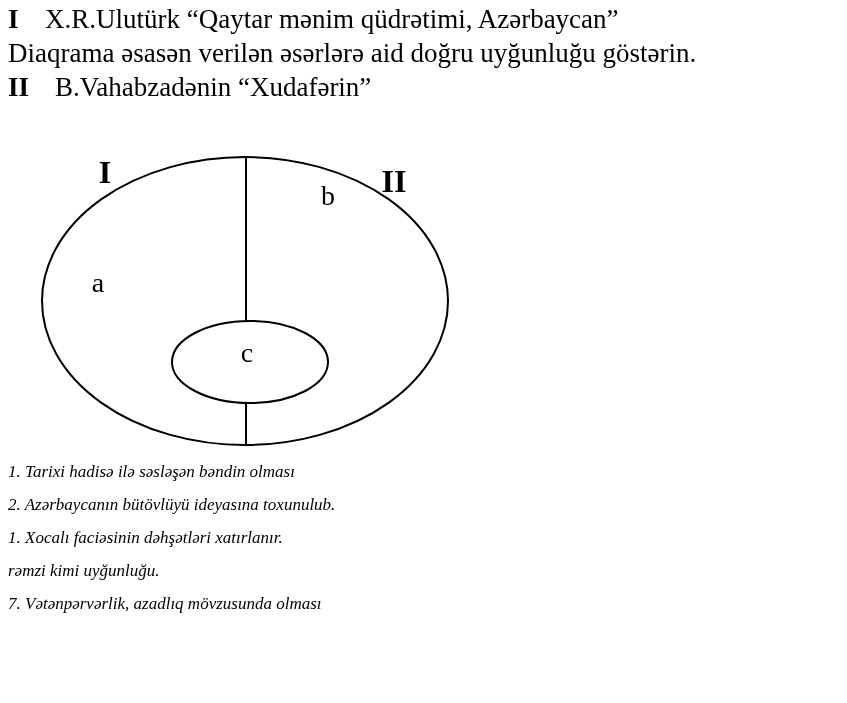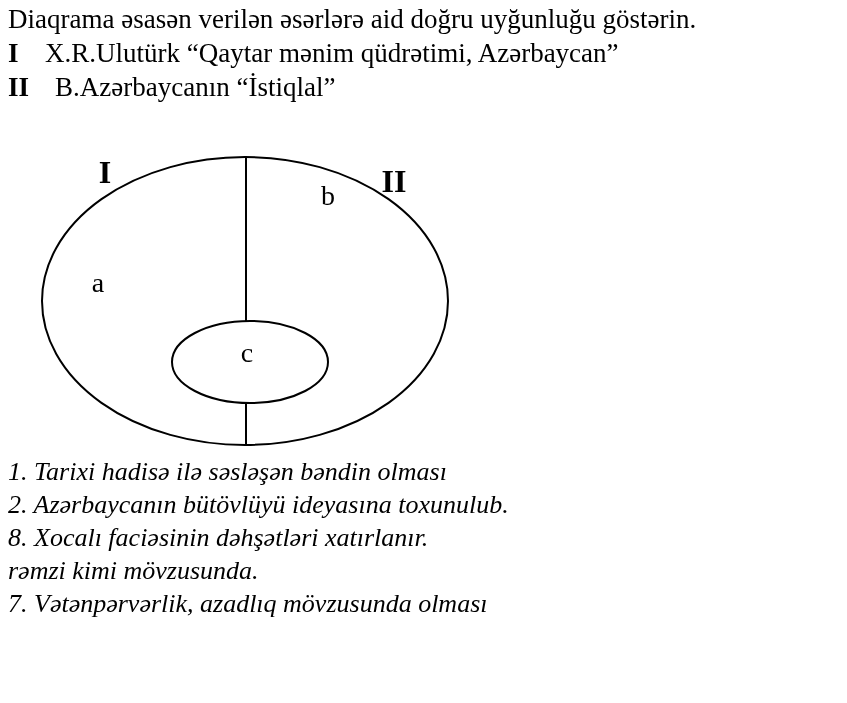--- a/index.html
+++ b/index.html
@@ -62,38 +62,38 @@
     fill: #000000;
     text-anchor: middle;
   }
 
   
   .statements {
     position: absolute;
     left: 8px;
     top: 455px;
     width: 830px;
-    font-size: 26px;
+    font-size: 17px;
     font-style: italic;
     line-height: 33px;
   }
   .stline {
     white-space: nowrap;
   }
 </style>
 </head>
 <body>
 
 <div class="header">
-  <div class="qline">Diaqrama əsasən verilən əsərlərə aid doğru uyğunluğu göstərin.</div>
   <div class="qline">
     <span class="numeral w1">I</span><span>X.R.Ulutürk “Qaytar mənim qüdrətimi, Azərbaycan”</span>
   </div>
+  <div class="qline">Diaqrama əsasən verilən əsərlərə aid doğru uyğunluğu göstərin.</div>
   <div class="qline">
-    <span class="numeral w2">II</span><span>B.Azərbaycanın “İstiqlal”</span>
+    <span class="numeral w2">II</span><span>B.Vahabzadənin “Xudafərin”</span>
   </div>
 </div>
 
 <svg class="diagram" width="847" height="703" viewBox="0 0 847 703" xmlns="http://www.w3.org/2000/svg">
 
   <ellipse class="shape" cx="245" cy="301" rx="203" ry="144"></ellipse>
 
   <line class="shape" x1="246" y1="157" x2="246" y2="445"></line>
 
   <ellipse class="shape filled" cx="250" cy="362" rx="78" ry="41"></ellipse>
@@ -105,16 +105,16 @@
   <text class="reglbl" x="98" y="292">a</text>
 
   <text class="reglbl" x="328" y="205">b</text>
 
   <text class="reglbl" x="247" y="362">c</text>
 </svg>
 
 <div class="statements">
   <div class="stline">1. Tarixi hadisə ilə səsləşən bəndin olması</div>
   <div class="stline">2. Azərbaycanın bütövlüyü ideyasına toxunulub.</div>
-  <div class="stline">8. Xocalı faciəsinin dəhşətləri xatırlanır.</div>
-  <div class="stline">rəmzi kimi mövzusunda.</div>
+  <div class="stline">1. Xocalı faciəsinin dəhşətləri xatırlanır.</div>
+  <div class="stline">rəmzi kimi uyğunluğu.</div>
   <div class="stline">7. Vətənpərvərlik, azadlıq mövzusunda olması</div>
 </div>
 
 </body></html>

